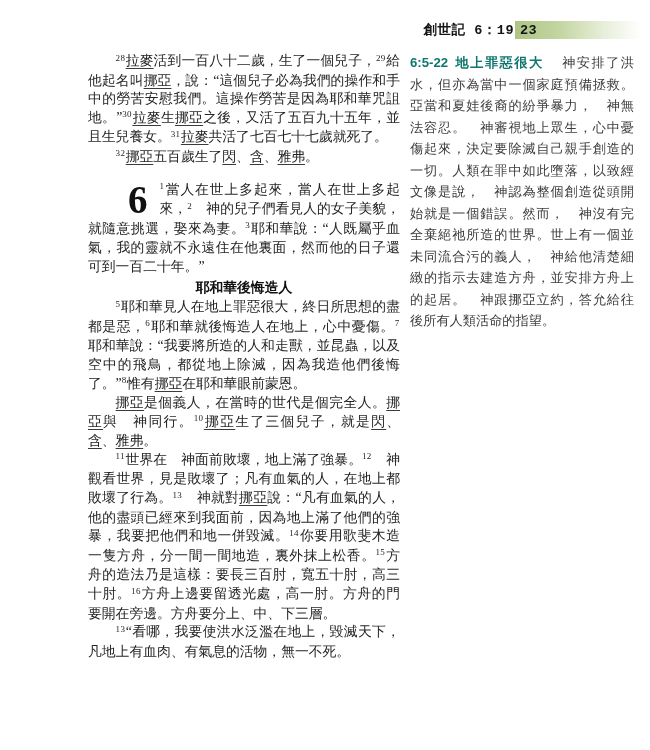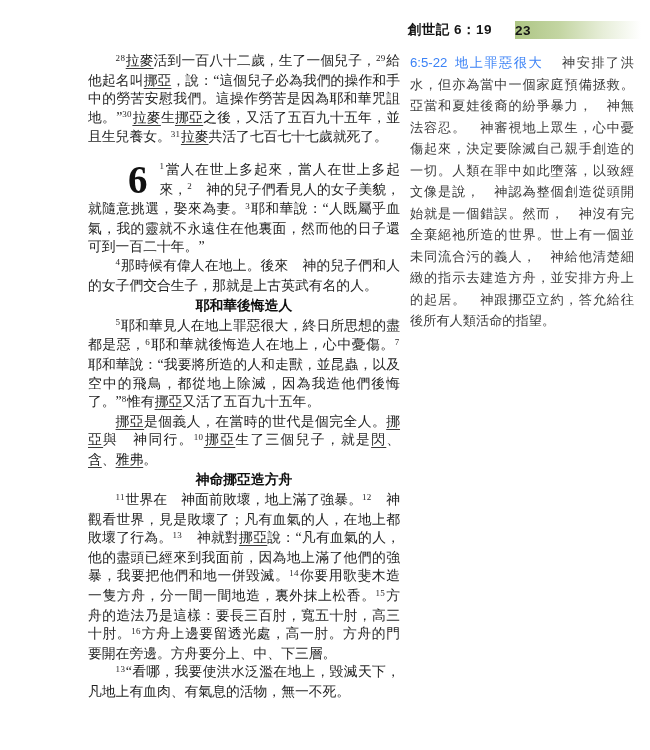--- a/index.html
+++ b/index.html
@@ -7,26 +7,26 @@
     width:650px;height:750px;background:#ffffff;overflow:hidden;position:relative;
     font-family:"Liberation Serif","DejaVu Serif",serif;color:#1e1e1e;
     -webkit-font-smoothing:antialiased;
   }
   .page{position:absolute;inset:0;background:#fff;}
 
   
   .runhead{
     position:absolute;top:21px;left:0;width:641px;
     display:flex;justify-content:flex-end;align-items:center;
-    font-family:Liberation Sans, sans-serif;
+    font-family:Liberation Mono, monospace;
     font-weight:bold;font-size:13.5px;color:#141414;letter-spacing:.5px;
   }
   .pagebox{
-    width:126px;height:18px;margin-left:23px;box-sizing:border-box;
-    display:flex;align-items:center;
+    width:126px;height:18px;margin-left:1px;box-sizing:border-box;
+    display:flex;align-items:center;padding-left:5px;
     background:linear-gradient(90deg,#adc584 0%,#c3d5a2 35%,#e7eed9 70%,#ffffff 100%);
   }
 
   
   .content{position:absolute;left:88px;top:52px;width:546px;display:flex;gap:10px;}
 
   
   .scripture{width:312px;font-size:13.8px;line-height:18.6px;text-align:justify;color:#242424;}
   .scripture p{margin:0;}
   .scripture p.ind{text-indent:2em;}
@@ -42,45 +42,44 @@
     font-family:"Liberation Serif","DejaVu Serif",serif;
   }
   .r-sup{font-size:9px;position:relative;top:-4.5px;letter-spacing:.3px;padding-right:.5px;}
   .r-u{text-decoration:underline;text-underline-offset:2.5px;text-decoration-thickness:.8px;text-decoration-color:#3a3a3a;}
 
   
   .commentary{
     width:224px;font-family:"Liberation Sans","DejaVu Sans",sans-serif;
     font-size:13.2px;line-height:21.5px;text-align:justify;color:#3c3c3c;
   }
-  .c-ref,.c-title{font-weight:normal;color:#3b82f6;}
+  .c-ref,.c-title{font-weight:bold;color:#0f766e;}
   .c-title{margin-left:6px;margin-right:4px;}
 </style>
 </head>
 <body>
 
 <div class="page">
 
   <div class="runhead">
     <span>創世記 6：19</span>
     <span class="pagebox">
       <span>23</span>
     </span>
   </div>
 
   <div class="content">
 
     <div class="scripture">
         <p class="ind"><span class="r-sup">28</span><span class="r-u">拉麥</span><span class="r-t">活到一百八十二歲，生了一個兒子，</span><span class="r-sup">29</span><span class="r-t">給他起名叫</span><span class="r-u">挪亞</span><span class="r-t">，說：“這個兒子必為我們的操作和手中的勞苦安慰我們。這操作勞苦是因為耶和華咒詛地。”</span><span class="r-sup">30</span><span class="r-u">拉麥</span><span class="r-t">生</span><span class="r-u">挪亞</span><span class="r-t">之後，又活了五百九十五年，並且生兒養女。</span><span class="r-sup">31</span><span class="r-u">拉麥</span><span class="r-t">共活了七百七十七歲就死了。</span></p>
+        <p class="ind"><span class="r-sup">32</span><span class="r-u">挪亞</span><span class="r-t">五百歲生了</span><span class="r-u">閃</span><span class="r-t">、</span><span class="r-u">含</span><span class="r-t">、</span><span class="r-u">雅弗</span><span class="r-t">。</span></p>
         <p class=" chap"><span class="chapnum">6</span><span class="r-sup">1</span><span class="r-t">當人在世上多起來，當人在世上多起來，</span><span class="r-sup">2</span><span class="r-t">　神的兒子們看見人的女子美貌，就隨意挑選，娶來為妻。</span><span class="r-sup">3</span><span class="r-t">耶和華說：“人既屬乎血氣，我的靈就不永遠住在他裏面，然而他的日子還可到一百二十年。”</span></p>
-        <p class="ind"><span class="r-sup">4</span><span class="r-t">那時候有偉人在地上。後來　神的兒子們和人的女子們交合生子，那就是上古英武有名的人。</span></p>
         <div class="s-head">耶和華後悔造人</div>
-        <p class="ind"><span class="r-sup">5</span><span class="r-t">耶和華見人在地上罪惡很大，終日所思想的盡都是惡，</span><span class="r-sup">6</span><span class="r-t">耶和華就後悔造人在地上，心中憂傷。</span><span class="r-sup">7</span><span class="r-t">耶和華說：“我要將所造的人和走獸，並昆蟲，以及空中的飛鳥，都從地上除滅，因為我造他們後悔了。”</span><span class="r-sup">8</span><span class="r-t">惟有</span><span class="r-u">挪亞</span><span class="r-t">又活了五百九十五年。</span></p>
+        <p class="ind"><span class="r-sup">5</span><span class="r-t">耶和華見人在地上罪惡很大，終日所思想的盡都是惡，</span><span class="r-sup">6</span><span class="r-t">耶和華就後悔造人在地上，心中憂傷。</span><span class="r-sup">7</span><span class="r-t">耶和華說：“我要將所造的人和走獸，並昆蟲，以及空中的飛鳥，都從地上除滅，因為我造他們後悔了。”</span><span class="r-sup">8</span><span class="r-t">惟有</span><span class="r-u">挪亞</span><span class="r-t">在耶和華眼前蒙恩。</span></p>
         <p class="ind"><span class="r-u">挪亞</span><span class="r-t">是個義人，在當時的世代是個完全人。</span><span class="r-u">挪亞</span><span class="r-t">與　神同行。</span><span class="r-sup">10</span><span class="r-u">挪亞</span><span class="r-t">生了三個兒子，就是</span><span class="r-u">閃</span><span class="r-t">、</span><span class="r-u">含</span><span class="r-t">、</span><span class="r-u">雅弗</span><span class="r-t">。</span></p>
-        <div class="s-head">神命挪亞造方舟</div>
         <p class="ind"><span class="r-sup">11</span><span class="r-t">世界在　神面前敗壞，地上滿了強暴。</span><span class="r-sup">12</span><span class="r-t">　神觀看世界，見是敗壞了；凡有血氣的人，在地上都敗壞了行為。</span><span class="r-sup">13</span><span class="r-t">　神就對</span><span class="r-u">挪亞</span><span class="r-t">說：“凡有血氣的人，他的盡頭已經來到我面前，因為地上滿了他們的強暴，我要把他們和地一併毀滅。</span><span class="r-sup">14</span><span class="r-t">你要用歌斐木造一隻方舟，分一間一間地造，裏外抹上松香。</span><span class="r-sup">15</span><span class="r-t">方舟的造法乃是這樣：要長三百肘，寬五十肘，高三十肘。</span><span class="r-sup">16</span><span class="r-t">方舟上邊要留透光處，高一肘。方舟的門要開在旁邊。方舟要分上、中、下三層。</span></p>
         <p class="ind"><span class="r-sup">13</span><span class="r-t">“看哪，我要使洪水泛濫在地上，毀滅天下，凡地上有血肉、有氣息的活物，無一不死。</span></p>
       </div>
 
     <div class="commentary">
       <span class="c-ref">6:5-22</span><span class="c-title">地上罪惡很大</span><span>　神安排了洪水，但亦為當中一個家庭預備拯救。亞當和夏娃後裔的紛爭暴力，　神無法容忍。　神審視地上眾生，心中憂傷起來，決定要除滅自己親手創造的一切。人類在罪中如此墮落，以致經文像是說，　神認為整個創造從頭開始就是一個錯誤。然而，　神沒有完全棄絕祂所造的世界。世上有一個並未同流合污的義人，　神給他清楚細緻的指示去建造方舟，並安排方舟上的起居。　神跟挪亞立約，答允給往後所有人類活命的指望。</span>
     </div>
 
   </div>
 </div>

